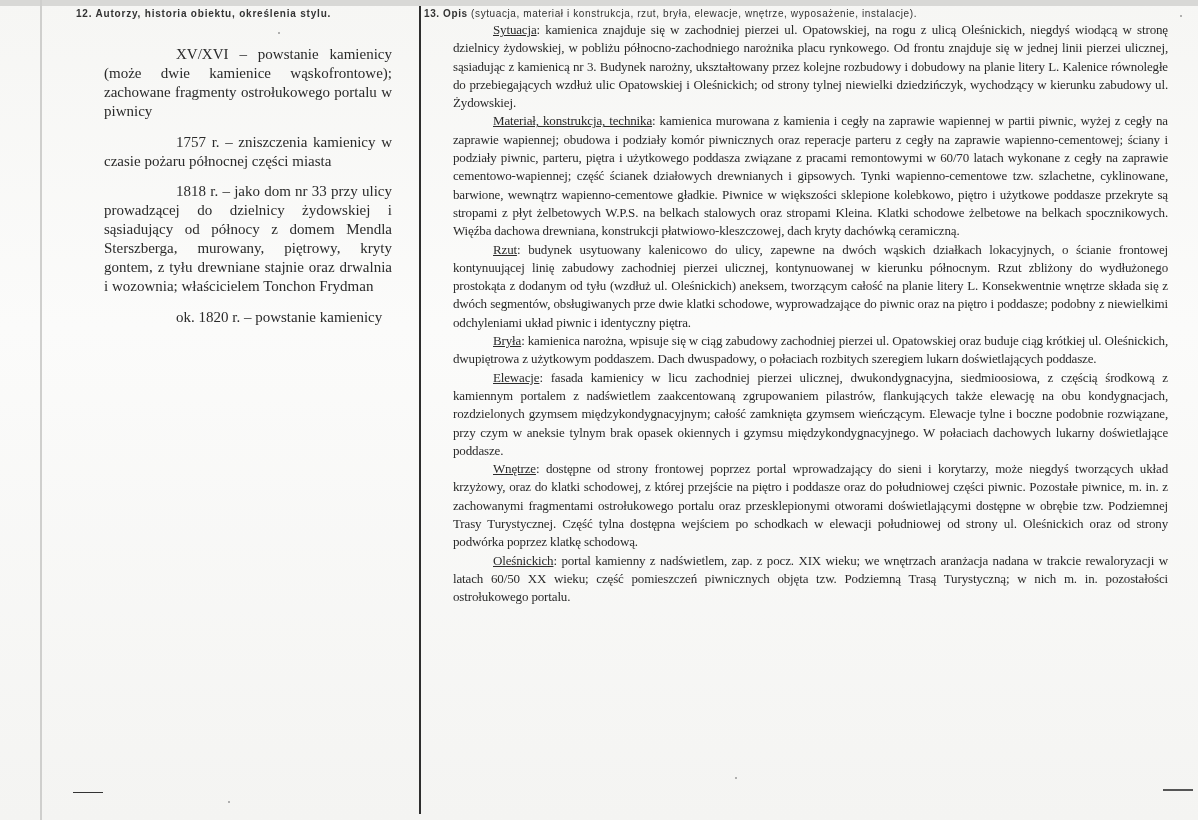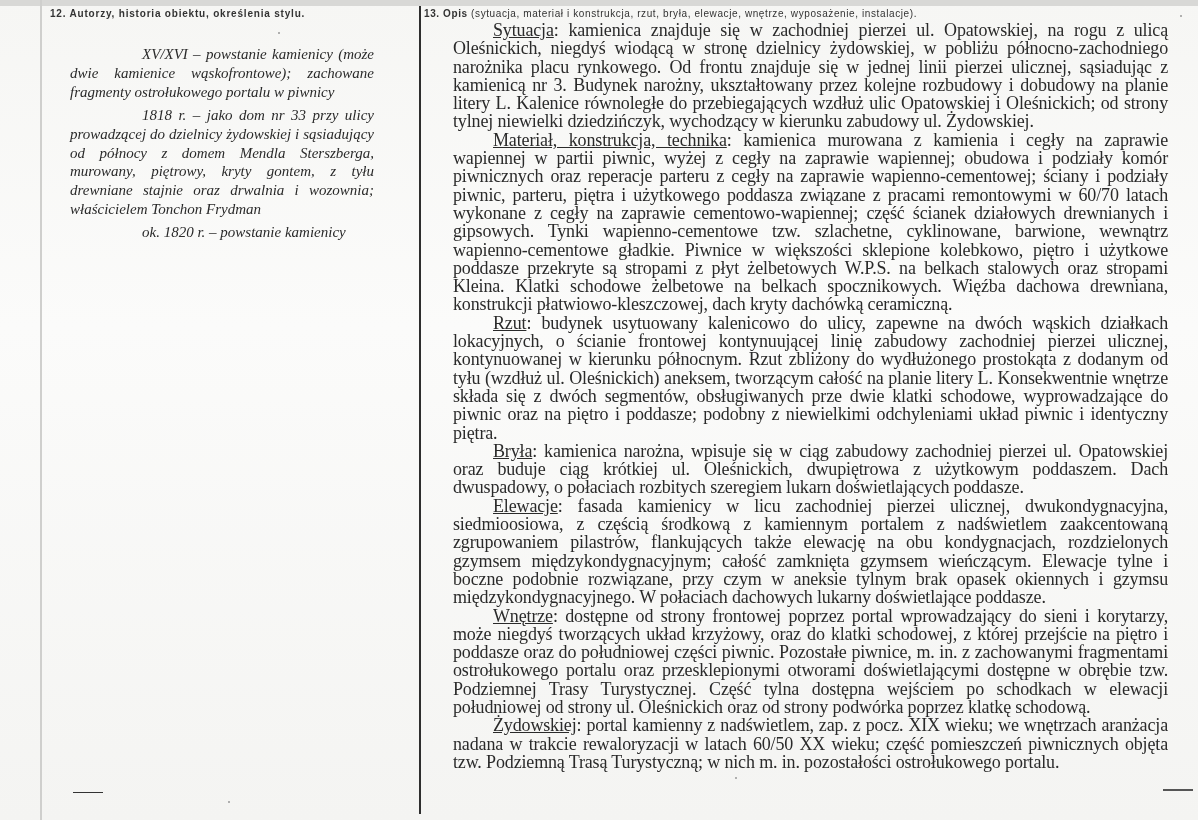--- a/index.html
+++ b/index.html
@@ -18,44 +18,44 @@
     position:absolute; left:0; top:0; width:1198px; height:6px;
     background:#d8d8d6;
   }
   .left-margin-line {
     position:absolute; left:40px; top:0; width:2px; height:820px; background:#cfcfcd;
   }
   .col-divider {
     position:absolute; left:419px; top:6px; width:2px; height:808px; background:#2e2e2e;
   }
   .left-col {
-    position:absolute; left:32px; top:6px; width:376px;
+    position:absolute; left:58px; top:6px; width:376px;
   }
   .right-col {
     position:absolute; left:422px; top:6px; width:748px;
   }
   .section-header {
     font-family:"Liberation Sans", sans-serif;
     font-weight:bold; font-size:10px; letter-spacing:0.8px;
     color:#333;
   }
   .left-col .section-header { margin:2px 0 0 18px; }
   .right-col .section-header {
     margin:2px 0 0 2px; font-weight:normal; font-size:10px; letter-spacing:0.6px;
     font-family:"Liberation Sans", sans-serif;
   }
   .right-col .section-header b { font-weight:bold; }
   .hist-list {
     margin:26px 0 0 34px; width:312px;
     font-size:15px; line-height:18.9px; text-align:justify;
   }
-  .hist-entry { text-indent:72px; margin:4px;font-style:italic; }
+  .hist-entry { text-indent:72px; margin:12px; }
   .desc {
     margin:2px 0 4px 31px; width:715px;
-    font-size:18px; line-height:18.3px; text-align:justify;
+    font-size:13px; line-height:18.3px; text-align:justify;
     letter-spacing:-0.15px;
   }
   .desc p { margin:0; text-indent:40px; }
   .term { text-decoration:underline; }
   .dash-left {
     position:absolute; left:73px; top:792px; width:30px; height:1px; background:#333;
   }
   .dash-right {
     position:absolute; left:1163px; top:789px; width:30px; height:2px; background:#555;
   }
@@ -66,38 +66,39 @@
 
 <div class="scan"></div>
 <div class="topband"></div>
 <div class="left-margin-line"></div>
 <div class="col-divider"></div>
 
 <div class="left-col">
   <div class="section-header">12. Autorzy, historia obiektu, określenia stylu.</div>
   <div class="hist-list">
     <p class="hist-entry">XV/XVI – powstanie kamienicy (może dwie kamienice wąskofrontowe); zachowane fragmenty ostrołukowego portalu w piwnicy</p>
+    <p class="hist-entry">1757 r. – zniszczenia kamienicy w czasie pożaru północnej części miasta</p>
     <p class="hist-entry">1818 r. – jako dom nr 33 przy ulicy prowadzącej do dzielnicy żydowskiej i sąsiadujący od północy z domem Mendla Sterszberga, murowany, piętrowy, kryty gontem, z tyłu drewniane stajnie oraz drwalnia i wozownia; właścicielem Tonchon Frydman</p>
     <p class="hist-entry">ok. 1820 r. – powstanie kamienicy</p>
   </div>
 </div>
 
 <div class="right-col">
   <div class="section-header">
     <b>13. Opis</b>
     <span>(sytuacja, materiał i konstrukcja, rzut, bryła, elewacje, wnętrze, wyposażenie, instalacje).</span>
   </div>
   <div class="desc">
     <p><span class="term">Sytuacja</span><span>: kamienica znajduje się w zachodniej pierzei ul. Opatowskiej, na rogu z ulicą Oleśnickich, niegdyś wiodącą w stronę dzielnicy żydowskiej, w pobliżu północno-zachodniego narożnika placu rynkowego. Od frontu znajduje się w jednej linii pierzei ulicznej, sąsiadując z kamienicą nr 3. Budynek narożny, ukształtowany przez kolejne rozbudowy i dobudowy na planie litery L. Kalenice równoległe do przebiegających wzdłuż ulic Opatowskiej i Oleśnickich; od strony tylnej niewielki dziedzińczyk, wychodzący w kierunku zabudowy ul. Żydowskiej.</span></p>
     <p><span class="term">Materiał, konstrukcja, technika</span><span>: kamienica murowana z kamienia i cegły na zaprawie wapiennej w partii piwnic, wyżej z cegły na zaprawie wapiennej; obudowa i podziały komór piwnicznych oraz reperacje parteru z cegły na zaprawie wapienno-cementowej; ściany i podziały piwnic, parteru, piętra i użytkowego poddasza związane z pracami remontowymi w 60/70 latach wykonane z cegły na zaprawie cementowo-wapiennej; część ścianek działowych drewnianych i gipsowych. Tynki wapienno-cementowe tzw. szlachetne, cyklinowane, barwione, wewnątrz wapienno-cementowe gładkie. Piwnice w większości sklepione kolebkowo, piętro i użytkowe poddasze przekryte są stropami z płyt żelbetowych W.P.S. na belkach stalowych oraz stropami Kleina. Klatki schodowe żelbetowe na belkach spocznikowych. Więźba dachowa drewniana, konstrukcji płatwiowo-kleszczowej, dach kryty dachówką ceramiczną.</span></p>
     <p><span class="term">Rzut</span><span>: budynek usytuowany kalenicowo do ulicy, zapewne na dwóch wąskich działkach lokacyjnych, o ścianie frontowej kontynuującej linię zabudowy zachodniej pierzei ulicznej, kontynuowanej w kierunku północnym. Rzut zbliżony do wydłużonego prostokąta z dodanym od tyłu (wzdłuż ul. Oleśnickich) aneksem, tworzącym całość na planie litery L. Konsekwentnie wnętrze składa się z dwóch segmentów, obsługiwanych prze dwie klatki schodowe, wyprowadzające do piwnic oraz na piętro i poddasze; podobny z niewielkimi odchyleniami układ piwnic i identyczny piętra.</span></p>
     <p><span class="term">Bryła</span><span>: kamienica narożna, wpisuje się w ciąg zabudowy zachodniej pierzei ul. Opatowskiej oraz buduje ciąg krótkiej ul. Oleśnickich, dwupiętrowa z użytkowym poddaszem. Dach dwuspadowy, o połaciach rozbitych szeregiem lukarn doświetlających poddasze.</span></p>
     <p><span class="term">Elewacje</span><span>: fasada kamienicy w licu zachodniej pierzei ulicznej, dwukondygnacyjna, siedmioosiowa, z częścią środkową z kamiennym portalem z nadświetlem zaakcentowaną zgrupowaniem pilastrów, flankujących także elewację na obu kondygnacjach, rozdzielonych gzymsem międzykondygnacyjnym; całość zamknięta gzymsem wieńczącym. Elewacje tylne i boczne podobnie rozwiązane, przy czym w aneksie tylnym brak opasek okiennych i gzymsu międzykondygnacyjnego. W połaciach dachowych lukarny doświetlające poddasze.</span></p>
     <p><span class="term">Wnętrze</span><span>: dostępne od strony frontowej poprzez portal wprowadzający do sieni i korytarzy, może niegdyś tworzących układ krzyżowy, oraz do klatki schodowej, z której przejście na piętro i poddasze oraz do południowej części piwnic. Pozostałe piwnice, m. in. z zachowanymi fragmentami ostrołukowego portalu oraz przesklepionymi otworami doświetlającymi dostępne w obrębie tzw. Podziemnej Trasy Turystycznej. Część tylna dostępna wejściem po schodkach w elewacji południowej od strony ul. Oleśnickich oraz od strony podwórka poprzez klatkę schodową.</span></p>
-    <p><span class="term">Żydowskiej</span><span>: portal kamienny z nadświetlem, zap. z pocz. XIX wieku; we wnętrzach aranżacja nadana w trakcie rewaloryzacji w latach 60/50 XX wieku; część pomieszczeń piwnicznych objęta tzw. Podziemną Trasą Turystyczną; w nich m. in. pozostałości ostrołukowego portalu.</span></p>
+    <p><span class="term">Oleśnickich</span><span>: portal kamienny z nadświetlem, zap. z pocz. XIX wieku; we wnętrzach aranżacja nadana w trakcie rewaloryzacji w latach 60/50 XX wieku; część pomieszczeń piwnicznych objęta tzw. Podziemną Trasą Turystyczną; w nich m. in. pozostałości ostrołukowego portalu.</span></p>
   </div>
 </div>
 
 <div class="dash-left"></div>
 <div class="dash-right"></div>
 <div class="speck" style="left:278px;top:32px"></div>
 <div class="speck" style="left:1180px;top:15px"></div>
 <div class="speck" style="left:228px;top:801px"></div>
 <div class="speck" style="left:735px;top:777px"></div>
 

